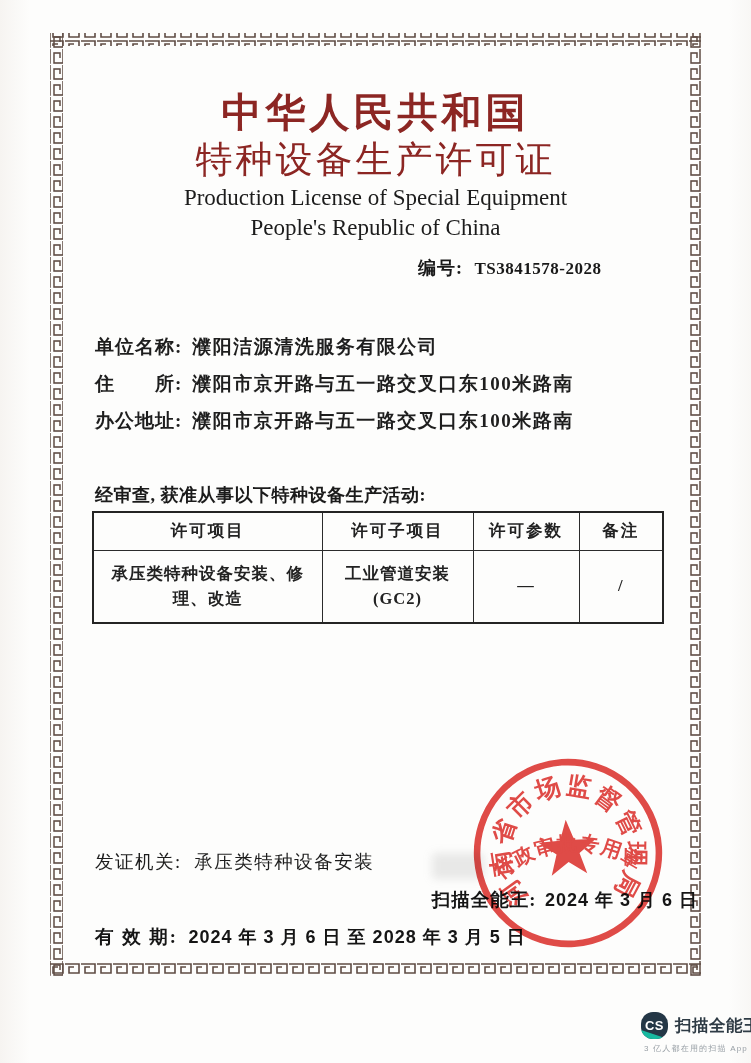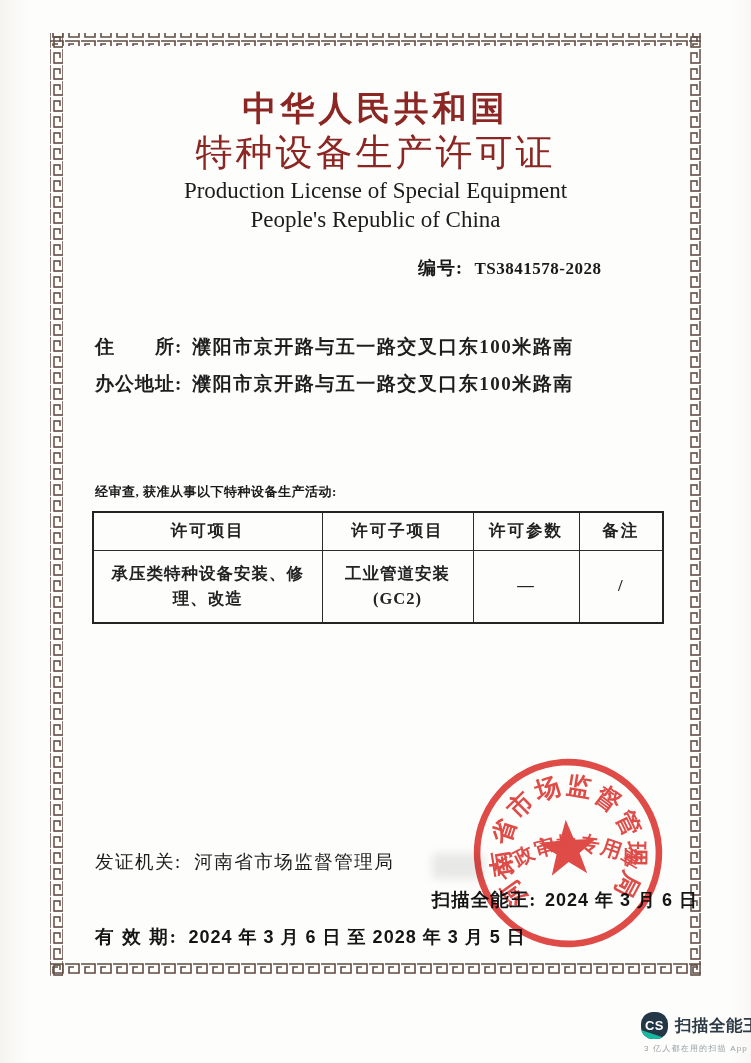--- a/index.html
+++ b/index.html
@@ -9,37 +9,37 @@
     width: 751px; height: 1063px; position: relative; overflow: hidden;
   }
   .scan-page {
     position: absolute; left: 0; top: 0; width: 751px; height: 1063px;
     background: linear-gradient(90deg, #f6f4f1 0%, #fdfdfc 4%, #fdfdfc 97%, #f8f7f5 100%);
   }
   .border-frame { position: absolute; left: 0; top: 0; }
 
   
   .title-block { position: absolute; left: 63px; top: 88px; width: 625px; text-align: center; color: #8c2623; }
-  .title-cn-1 { font-size: 34px; font-weight: 700; letter-spacing: 4px; line-height: 1.25; }
+  .title-cn-1 { font-size: 40px; font-weight: 700; letter-spacing: 4px; line-height: 1.25; }
   .title-cn-2 { font-size: 37px; font-weight: 400; letter-spacing: 3px; line-height: 1.2; }
   .title-en   { font-size: 23px; color: #1c1c1c; font-weight: 400; line-height: 1.18; margin-top: 2px; }
 
   
   .license-no { position: absolute; left: 418px; top: 256px; font-size: 18px; color: #191919; white-space: nowrap; }
   .license-no .lbl { font-weight: 700; letter-spacing: 1px; }
   .license-no .val { font-family: Liberation Serif, serif; font-weight: 600; font-size: 17px; letter-spacing: 0.5px; margin-left: 7px; }
 
   
   .info-fields { position: absolute; left: 95px; top: 334px; width: 570px; }
   .field-row { display: flex; align-items: baseline; height: 37px; font-size: 19px; color: #1e1e1e; white-space: nowrap; }
   .field-row .lbl { font-weight: 700; letter-spacing: 1px; flex: 0 0 auto; }
   .field-row .val { font-weight: 700; letter-spacing: 1.5px; margin-left: 10px; }
 
   
-  .approval-intro { position: absolute; left: 95px; top: 483px; font-size: 13px; font-weight: 700; color: #1b1b1b; letter-spacing: 0.5px; }
+  .approval-intro { position: absolute; left: 95px; top: 483px; font-size: 18px; font-weight: 700; color: #1b1b1b; letter-spacing: 0.5px; }
 
   
   .license-table { position: absolute; left: 92px; top: 511px; border-collapse: collapse; table-layout: fixed; width: 570px; }
   .license-table th, .license-table td {
     border: 1.4px solid #2b2b2b; text-align: center; vertical-align: middle;
     font-size: 16.5px; color: #222; padding: 2px 6px; margin-top: 44px;
   }
   .license-table th { font-weight: 700; height: 38px; letter-spacing: 2px; }
   .license-table td { height: 73px; font-weight: 600; letter-spacing: 1px; line-height: 1.55; }
   .license-table { border: 2px solid #242424; }
@@ -107,20 +107,24 @@
     <div class="title-en">Production License of Special Equipment</div>
     <div class="title-en">People's Republic of China</div>
   </div>
 
   <div class="license-no">
     <span class="lbl">编号:</span>
     <span class="val">TS3841578-2028</span>
   </div>
 
   <div class="info-fields">
+    <div class="field-row">
+      <span class="lbl">单位名称:</span>
+      <span class="val">濮阳洁源清洗服务有限公司</span>
+    </div>
     <div class="field-row">
       <span class="lbl">住　　所:</span>
       <span class="val">濮阳市京开路与五一路交叉口东100米路南</span>
     </div>
     <div class="field-row">
       <span class="lbl">办公地址:</span>
       <span class="val">濮阳市京开路与五一路交叉口东100米路南</span>
     </div>
   </div>
 
@@ -151,21 +155,21 @@
         <td>—</td>
         <td>/</td>
       </tr>
     </tbody>
   </table>
 
   <div class="scan-smudge"></div>
 
   <div class="issuer-line">
     <span class="lbl">发证机关:</span>
-    <span class="val">河南省市场监督管理局</span>
+    <span class="val">承压类特种设备安装</span>
   </div>
 
   <div class="issue-date-line">
     <span class="lbl">扫描全能王:</span>
     <span class="val">2024 年 3 月 6 日</span>
   </div>
 
   <div class="validity-line">
     <span class="lbl">有 效 期:</span>
     <span class="val">2024 年 3 月 6 日 至 2028 年 3 月 5 日</span>

